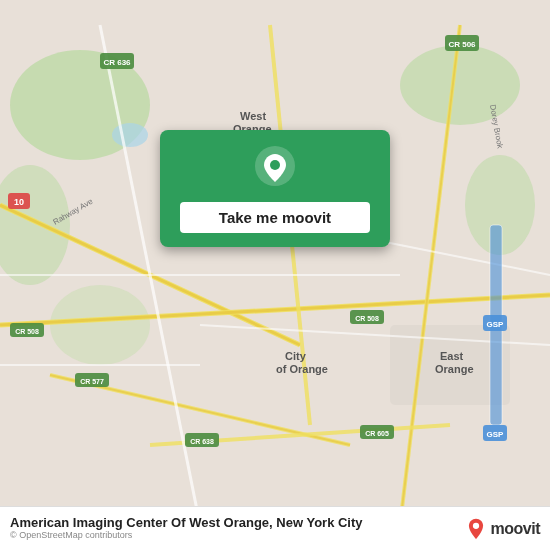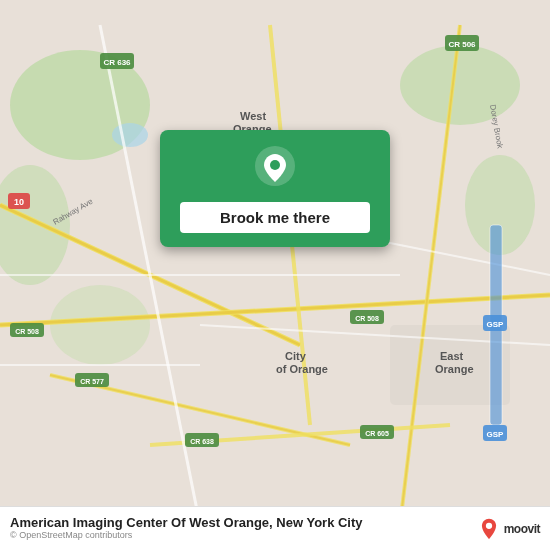--- a/index.html
+++ b/index.html
@@ -109,21 +109,21 @@
       align-items: center;
       gap: 4px;
     }
 
     #moovit-pin {
       width: 22px;
       height: 22px;
     }
 
     #moovit-text {
-      font-size: 12px;
+      font-size: 16px;
       font-weight: 700;
       color: #333;
       letter-spacing: -0.5px;
     }
   </style>
 </head>
 <body>
 
 <div id="map-container">
 
@@ -210,21 +210,21 @@
   </svg>
 
   <div id="location-card">
 
     <svg id="pin-icon" viewBox="0 0 44 44" xmlns="http://www.w3.org/2000/svg">
       <circle cx="22" cy="20" r="20" fill="rgba(255,255,255,0.2)"></circle>
       <path d="M22 8 C16 8 11 13 11 19 C11 26 22 36 22 36 C22 36 33 26 33 19 C33 13 28 8 22 8 Z" fill="white"></path>
       <circle cx="22" cy="19" r="5" fill="#2e9e5b"></circle>
     </svg>
 
-    <button id="take-me-there-btn">Brook me there</button>
+    <button id="take-me-there-btn">Take me moovit</button>
   </div>
 
   <div id="bottom-bar">
     <div id="bottom-text-group">
       <span id="location-name">American Imaging Center Of West Orange, New York City</span>
       <span id="attribution">© OpenStreetMap contributors</span>
     </div>
     <div id="moovit-logo">
 
       <svg id="moovit-pin" viewBox="0 0 22 28" xmlns="http://www.w3.org/2000/svg">

